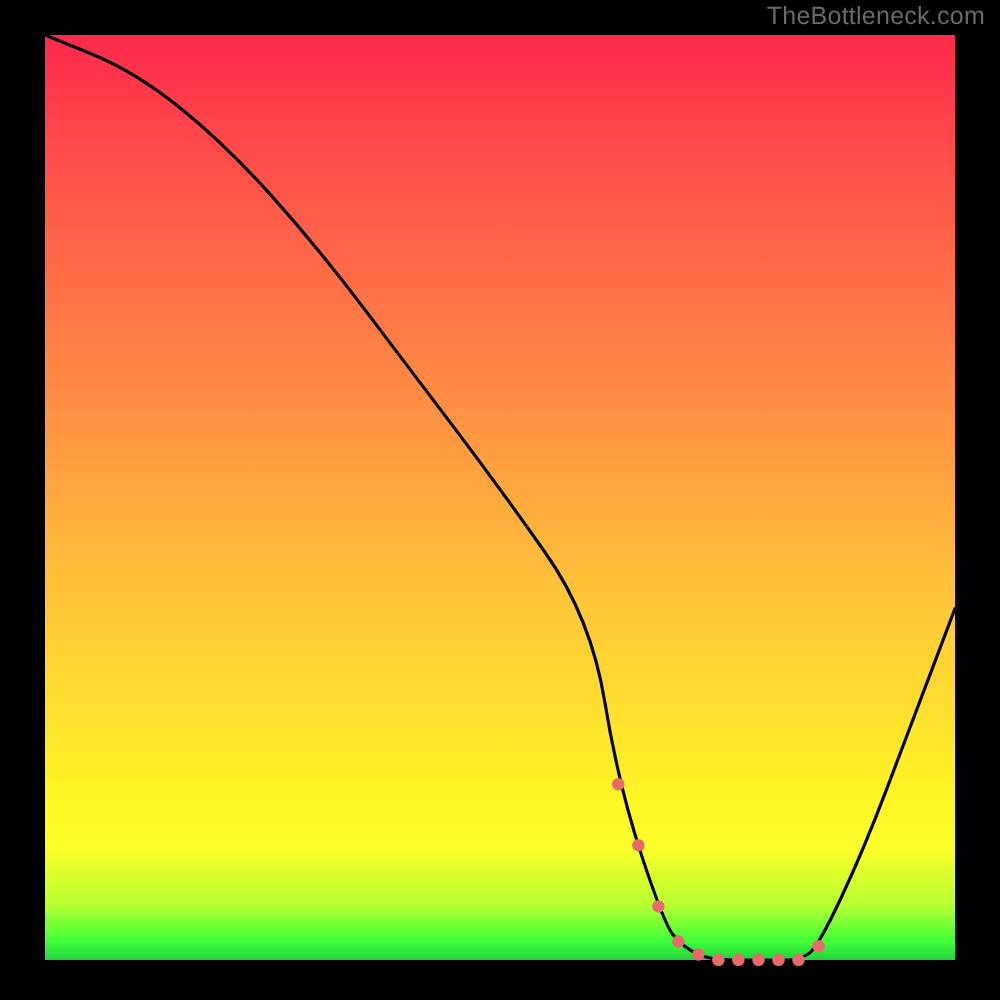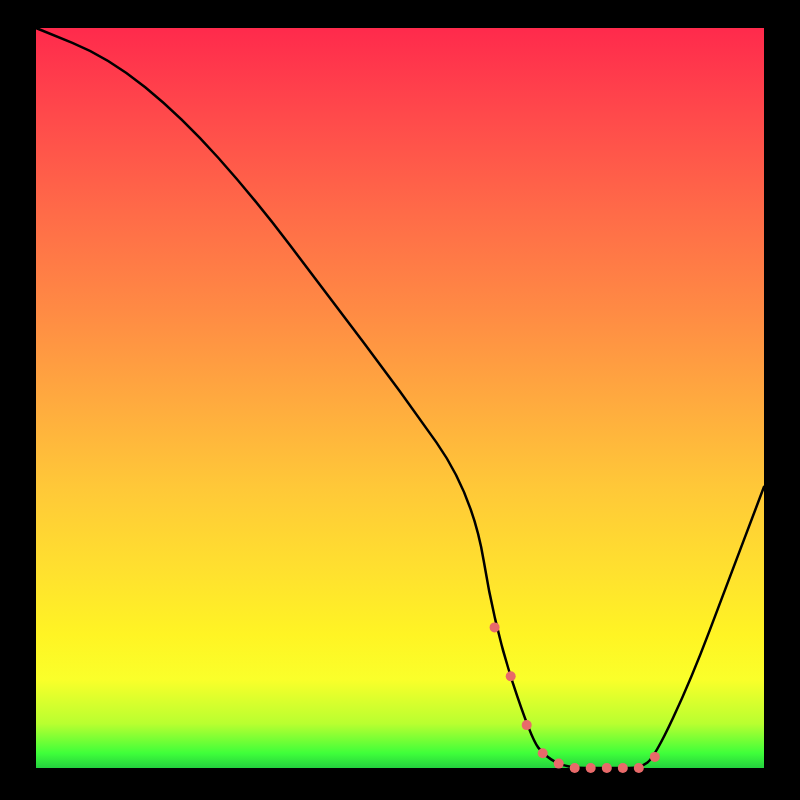--- a/index.html
+++ b/index.html
@@ -59,20 +59,21 @@
     inset: 0;
     width: 100%;
     height: 100%;
     overflow: visible;
   }
 </style>
 </head>
 <body>
 
 <div class="frame">
+  <div class="watermark">TheBottleneck.com</div>
 
   <div class="plot">
     <div class="gradient"></div>
     <svg class="curve" viewBox="0 0 728 740" preserveAspectRatio="none">
       <path id="curve-path" fill="none" stroke="#000" stroke-width="2.5" stroke-linecap="round" stroke-linejoin="round" d="M 0.0 0.0 Q 0.0 0.0 36.4 14.8 Q 72.8 29.6 109.2 59.2 Q 145.6 88.8 182.0 129.5 Q 218.4 170.2 254.8 218.3 Q 291.2 266.4 327.6 314.5 Q 364.0 362.6 400.4 414.4 Q 436.8 466.2 447.7 532.8 Q 458.6 599.4 476.8 654.9 Q 495.0 710.4 502.3 719.6 Q 509.6 728.9 520.5 734.5 Q 531.4 740.0 549.6 740.0 Q 567.8 740.0 575.1 740.0 Q 582.4 740.0 593.3 740.0 Q 604.2 740.0 611.5 734.5 Q 618.8 728.9 637.0 690.0 Q 655.2 651.2 673.4 603.1 Q 691.6 555.0 709.8 506.9 T 728.0 458.8"></path>
       <g id="marker-group">
           <circle cx="458.6" cy="599.4" r="5" fill="#e86a6a"></circle>
           <circle cx="474.7" cy="648.2" r="5" fill="#e86a6a"></circle>
           <circle cx="490.7" cy="697.1" r="5" fill="#e86a6a"></circle>
           <circle cx="506.7" cy="725.2" r="5" fill="#e86a6a"></circle>

